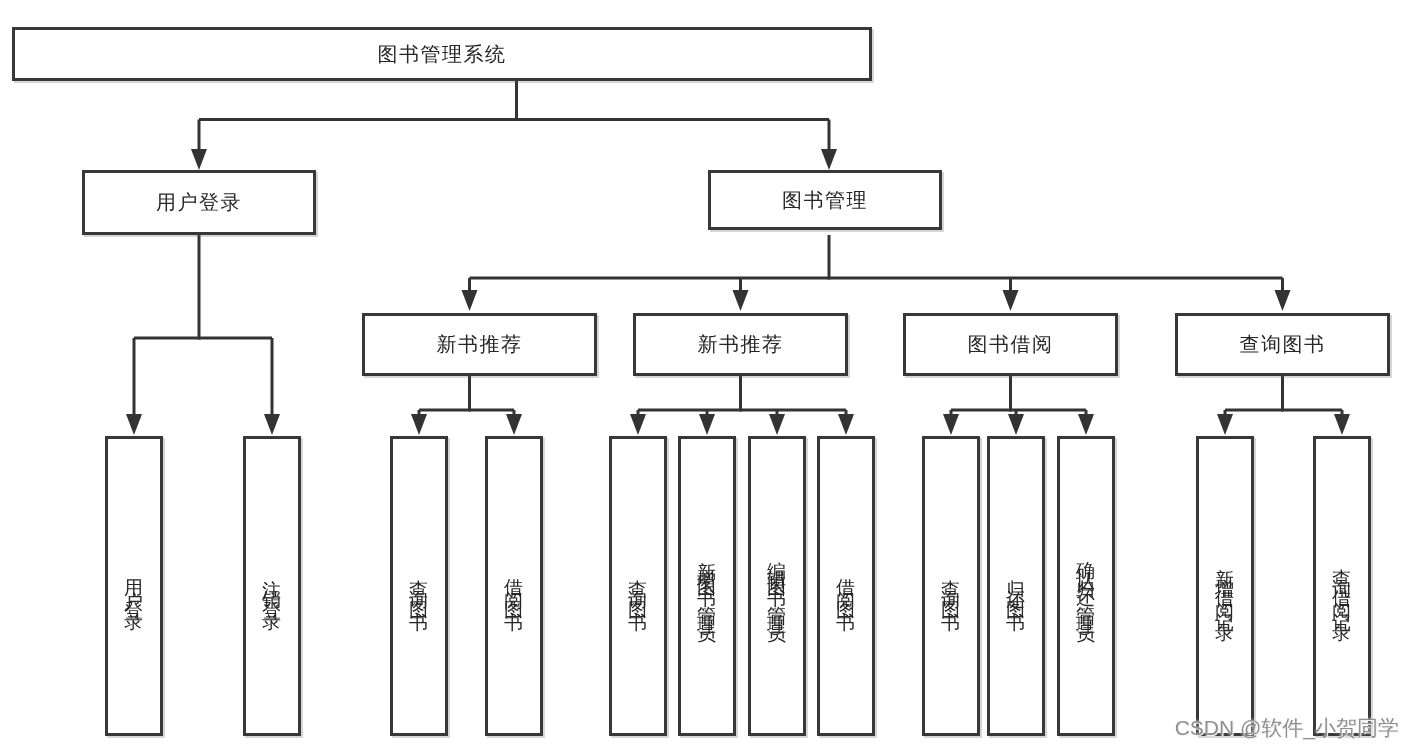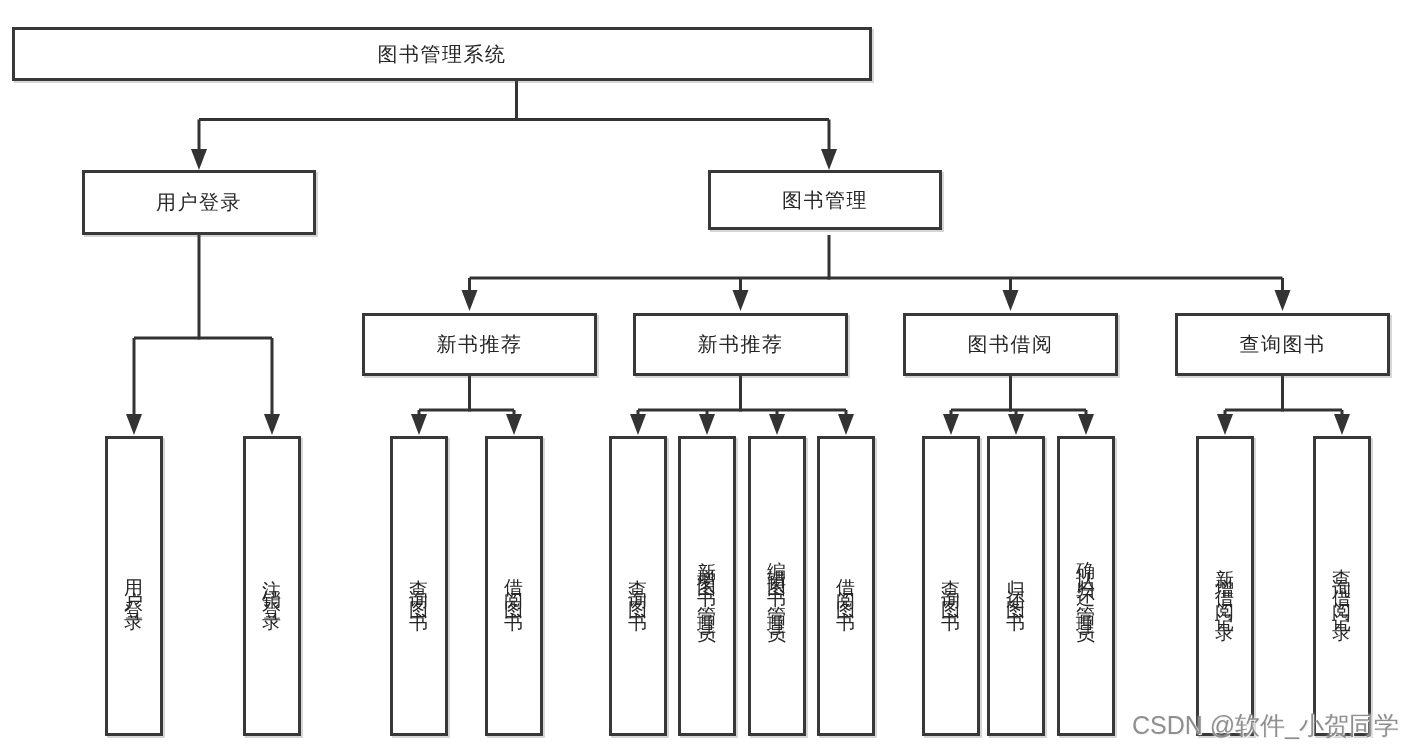--- a/index.html
+++ b/index.html
@@ -40,21 +40,21 @@
     font-size: 19px; line-height: 1;
     letter-spacing: 11px;
     color: #262626;
     max-height: 286px;
   }
   .vbox span.long { letter-spacing: 9px; }
 
   #watermark {
     position: absolute;
     right: 6px; bottom: 5px;
-    font-size: 25px;
+    font-size: 21px;
     color: #8f8f8f;
     text-shadow: 0 0 3px #ffffff, 1px 1px 0 #eeeeee;
     z-index: 5;
     white-space: nowrap;
   }
 </style>
 </head>
 <body>
 
 <div id="canvas">

